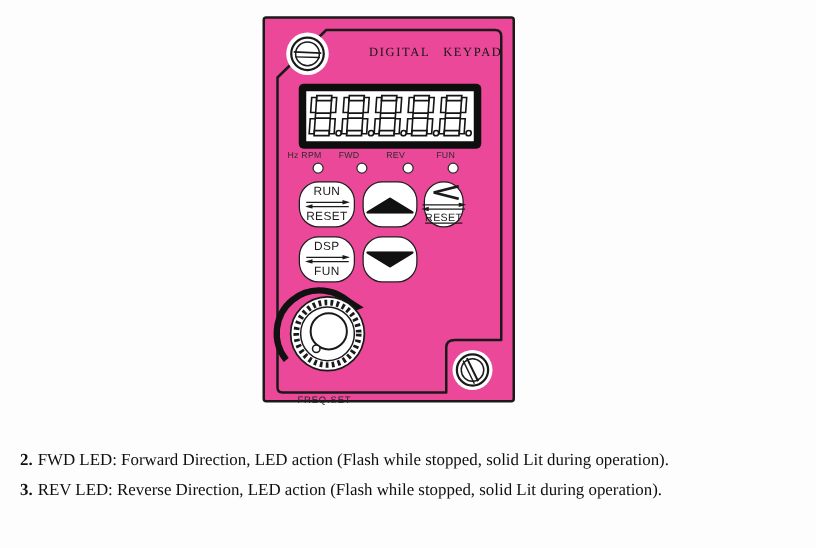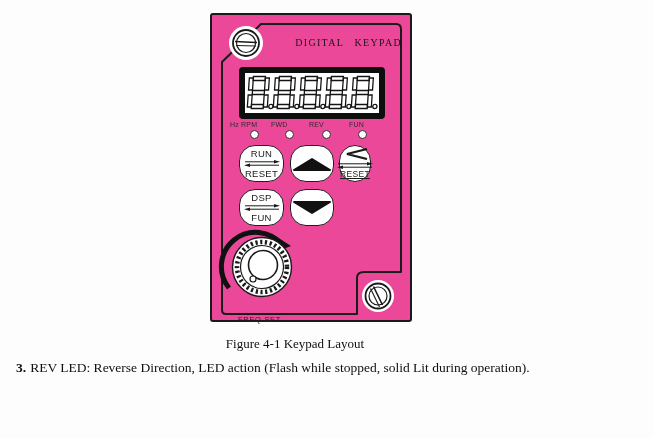--- a/index.html
+++ b/index.html
@@ -164,19 +164,19 @@
     <div class="btn row2 c2">
       <svg width="38" height="14" viewBox="0 0 38 14">
         <polygon points="1,1 37,1 19,12" fill="#111" stroke="#111" stroke-width="2" stroke-linejoin="round"></polygon>
       </svg>
     </div>
 
 
     <div class="knob-label">FREQ.SET</div>
   </div>
 
-  <div class="caption">Figure 4-1 Keypad Layout</div>
 
   <div id="notes">
+    <div class="note-single"><b class="nnum">2.</b><span>FWD LED: Forward Direction, LED action (Flash while stopped, solid Lit during operation).</span></div>
     <div class="note-single"><b class="nnum">3.</b><span>REV LED: Reverse Direction, LED action (Flash while stopped, solid Lit during operation).</span></div>
   </div>
 
 </div>
 
 </body></html>

